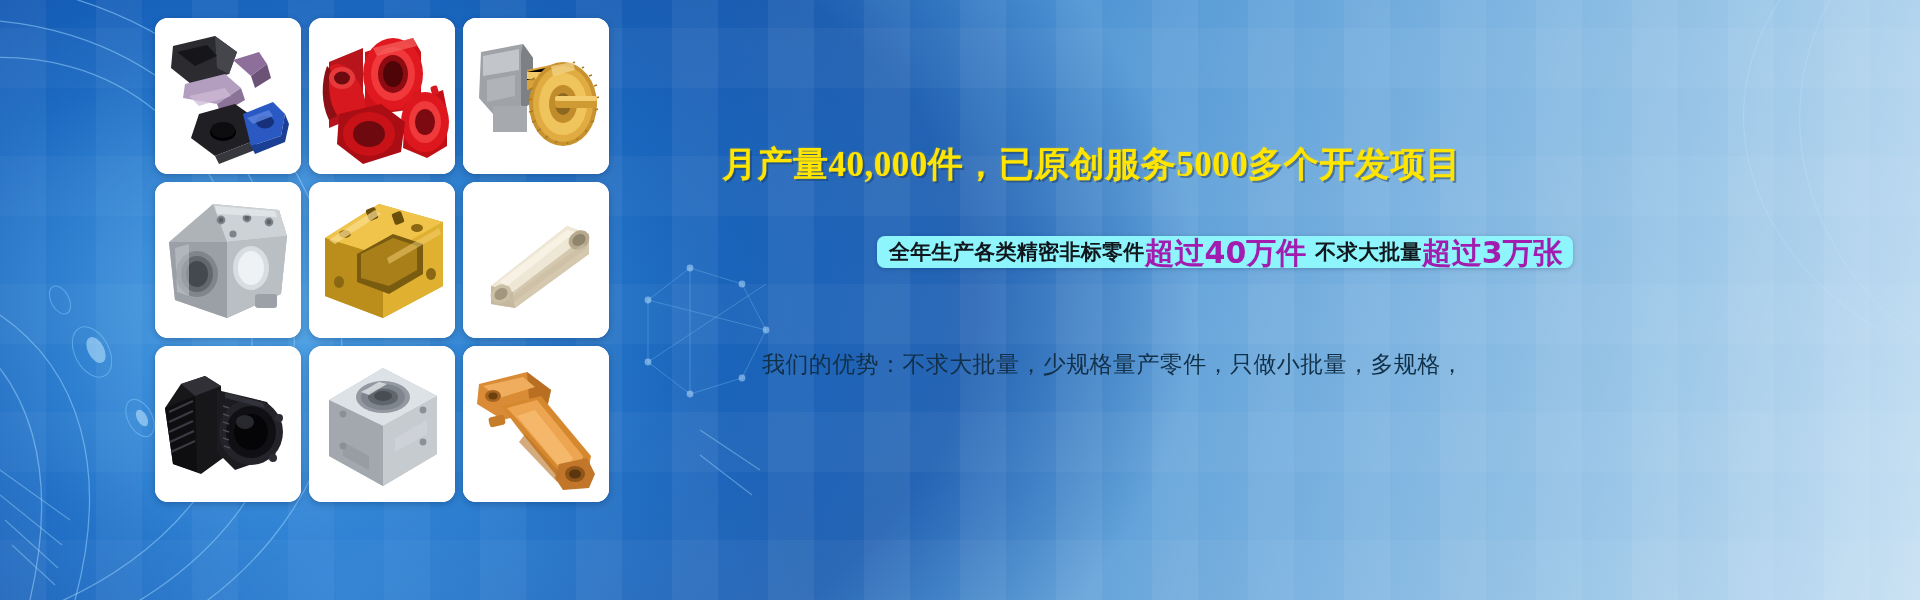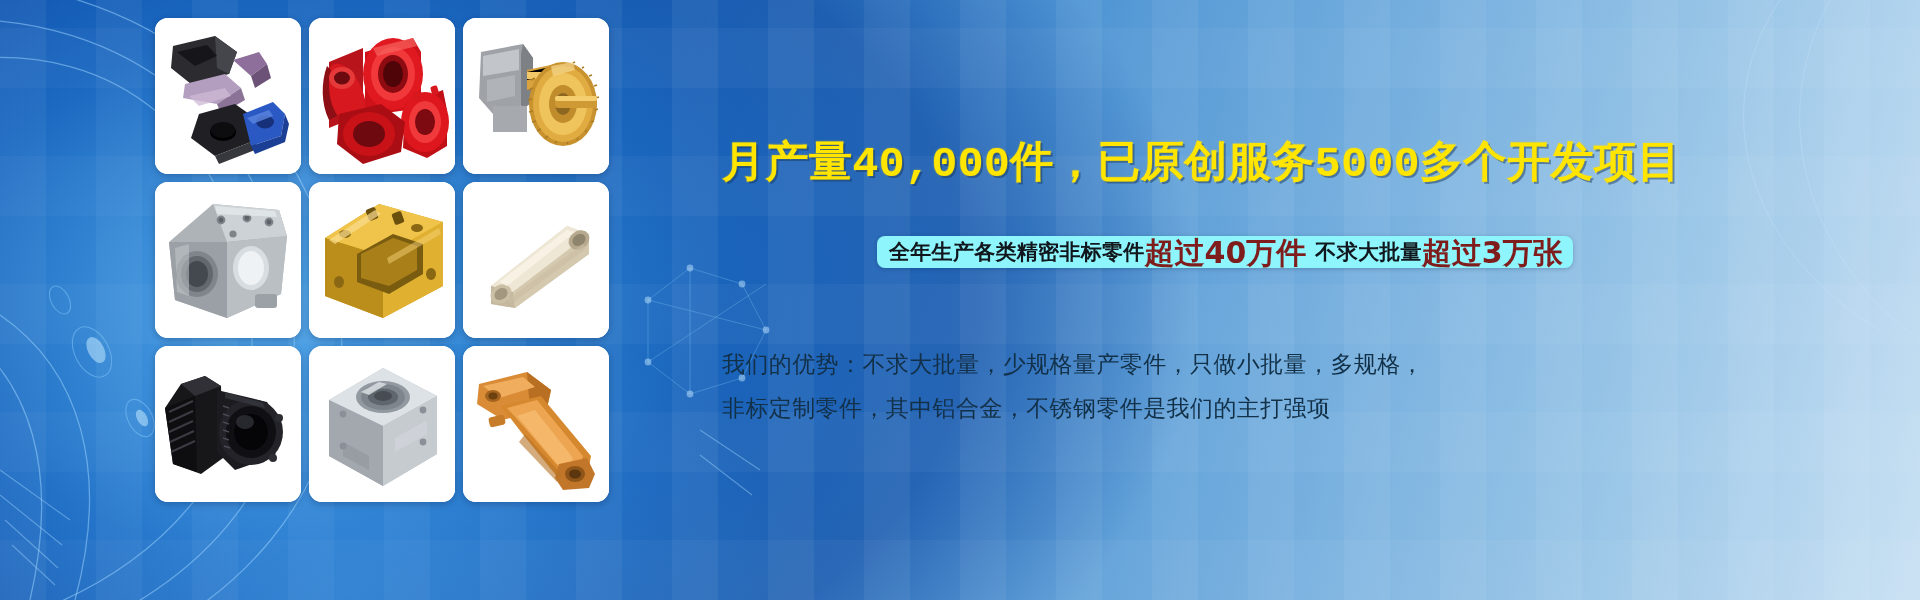--- a/index.html
+++ b/index.html
@@ -52,48 +52,48 @@
     box-shadow:0 2px 7px rgba(0,20,60,.28);
     display:flex;align-items:center;justify-content:center;
   }
 
   
   .p-svg{width:100%;height:100%;display:block;}
 
   
   .headline{
     position:absolute;left:722px;top:140px;width:1180px;height:50px;
-    font-family:Liberation Mono, monospace;
-    font-weight:bold;font-size:43px;line-height:50px;letter-spacing:.5px;
+    font-family:Liberation Serif, serif;
+    font-weight:bold;font-size:35px;line-height:50px;letter-spacing:.5px;
     color:#ffe500;white-space:nowrap;
     text-shadow:2px 2px 0 rgba(10,45,95,.45), 0 0 2px rgba(255,220,0,.6);
   }
   .cyanband{
     position:absolute;left:877px;top:236px;
     height:32px;border-radius:8px;background:#8df5fb;
     display:flex;align-items:center;padding:0 10px 0 12px;
     box-shadow:0 1px 4px rgba(0,30,70,.25);
     white-space:nowrap;
   }
   .cb-normal{
     font-family:"DejaVu Sans","Liberation Sans",sans-serif;
     font-size:21px;font-weight:600;color:#10161c;letter-spacing:.3px;
   }
   .cb-red{
     font-family:"DejaVu Sans","Liberation Sans",sans-serif;
-    font-size:30px;font-weight:bold;color:#7f1d1d;letter-spacing:0px;
+    font-size:30px;font-weight:bold;color:#a21caf;letter-spacing:0px;
     line-height:1;position:relative;top:1px;
   }
   .cb-gap{display:inline-block;width:9px;}
   .para{
     position:absolute;left:722px;top:342px;width:740px;
     font-family:"DejaVu Sans","Liberation Sans",sans-serif;
     font-size:23px;line-height:44px;color:#123048;letter-spacing:.4px;
   }
-  .para div{white-space:nowrap;}
+  .para div{white-space:nowrap;margin-left:40px;}
 </style>
 </head>
 <body>
 
 <div class="banner">
 
   <div class="stripes"></div>
   <div class="hstripes"></div>
   <div class="glow-left"></div>
   <div class="glow-bottom"></div>
@@ -375,16 +375,15 @@
   <div class="cyanband">
     <span class="cb-normal">全年生产各类精密非标零件</span>
     <span class="cb-red">超过40万件</span>
     <span class="cb-gap"></span>
     <span class="cb-normal">不求大批量</span>
     <span class="cb-red">超过3万张</span>
   </div>
 
   <div class="para">
     <div>我们的优势：不求大批量，少规格量产零件，只做小批量，多规格，</div>
-    <div>非标定制零件，其中铝合金，不锈钢零件是我们的主打强项</div>
   </div>
 
 </div>
 
 </body></html>

